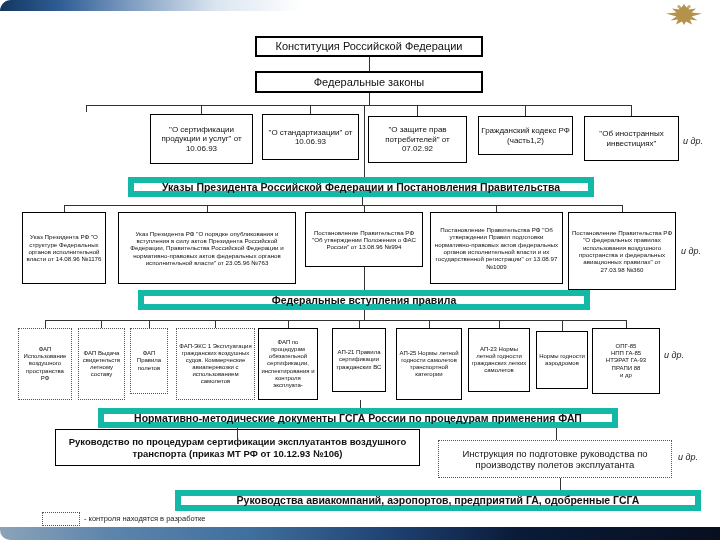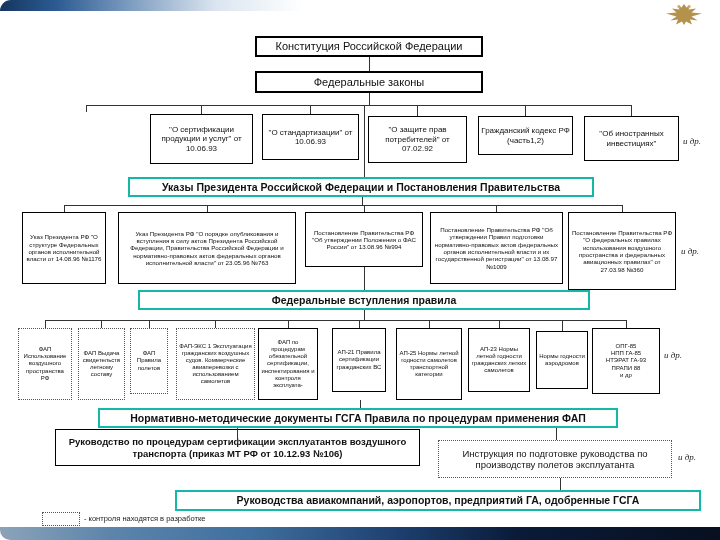--- a/index.html
+++ b/index.html
@@ -12,30 +12,30 @@
     border-top-left-radius:16px;}
   .bottom-strip{position:absolute;left:0;top:527px;width:720px;height:13px;
     background:linear-gradient(90deg,#8ba3b8 0%,#5d85ac 15%,#3f6f9e 35%,#1d4070 55%,#0a1a38 72%,#081020 100%);
     border-bottom-left-radius:10px;}
   .emblem{position:absolute;left:664px;top:1px;width:40px;height:26px;}
 
   
   .box{position:absolute;background:#fff;border:1px solid #000;box-sizing:border-box;
        display:flex;align-items:center;justify-content:center;text-align:center;
        padding:1px 2px;line-height:1.18;}
-  .band{font-weight:bold;border:2px solid #14b8a6;font-size:10.5px;}
+  .band{font-weight:bold;border:6px solid #14b8a6;font-size:10.5px;}
   .dotted{border:1px dotted #555;}
   .prelines{white-space:pre-line;}
 
   
   .hline,.vline{position:absolute;background:#333;}
   .hline{height:1px;}
   .vline{width:1px;}
 
-  .etc{position:absolute;font-family:Liberation Serif, serif;font-style:italic;font-size:9px;color:#222;}
+  .etc{position:absolute;font-family:Liberation Sans, sans-serif;font-style:italic;font-size:9px;color:#222;}
 
   
   #const   {left:255px;top:36px;width:228px;height:21px;border-width:2px;font-size:11px;}
   #fedlaws {left:255px;top:71px;width:228px;height:22px;border-width:2px;font-size:11px;}
 
   
   .law{font-size:8px;}
   #law1{left:30px;top:112px;width:112px;height:55px;}
   #law2{left:150px;top:114px;width:103px;height:50px;}
   #law3{left:262px;top:114px;width:97px;height:46px;}
@@ -121,21 +121,21 @@
   <div class="box fap" id="fap7">АП-25 Нормы летной годности самолетов транспортной категории</div>
   <div class="box fap" id="fap8">АП-23 Нормы летной годности гражданских легких самолетов</div>
   <div class="box fap" id="fap9">Нормы годности аэродромов</div>
   <div class="box fap prelines" id="fap10">ОПГ-85
 НПП ГА-85
 НТЭРАТ ГА-93
 ПРАПИ 88
 и др</div>
   <div class="etc" style="left:664px;top:350px;">и др.</div>
 
-  <div class="box band" id="norm-band">Нормативно-методические документы ГСГА Правила по процедурам применения ФАП</div>
+  <div class="box band" id="norm-band">Нормативно-методические документы ГСГА России по процедурам применения ФАП</div>
 
   <div class="box" id="manual1">Руководство по процедурам сертификации эксплуатантов воздушного транспорта (приказ МТ РФ от 10.12.93 №106)</div>
   <div class="box dotted" id="manual2">Инструкция по подготовке руководства по  производству полетов эксплуатанта</div>
   <div class="etc" style="left:678px;top:452px;">и др.</div>
 
   <div class="box band" id="approved-band">Руководства авиакомпаний, аэропортов, предприятий ГА, одобренные ГСГА</div>
 
   <div id="legend-swatch"></div>
   <div id="legend-text">- контроля находятся в разработке</div>
 

